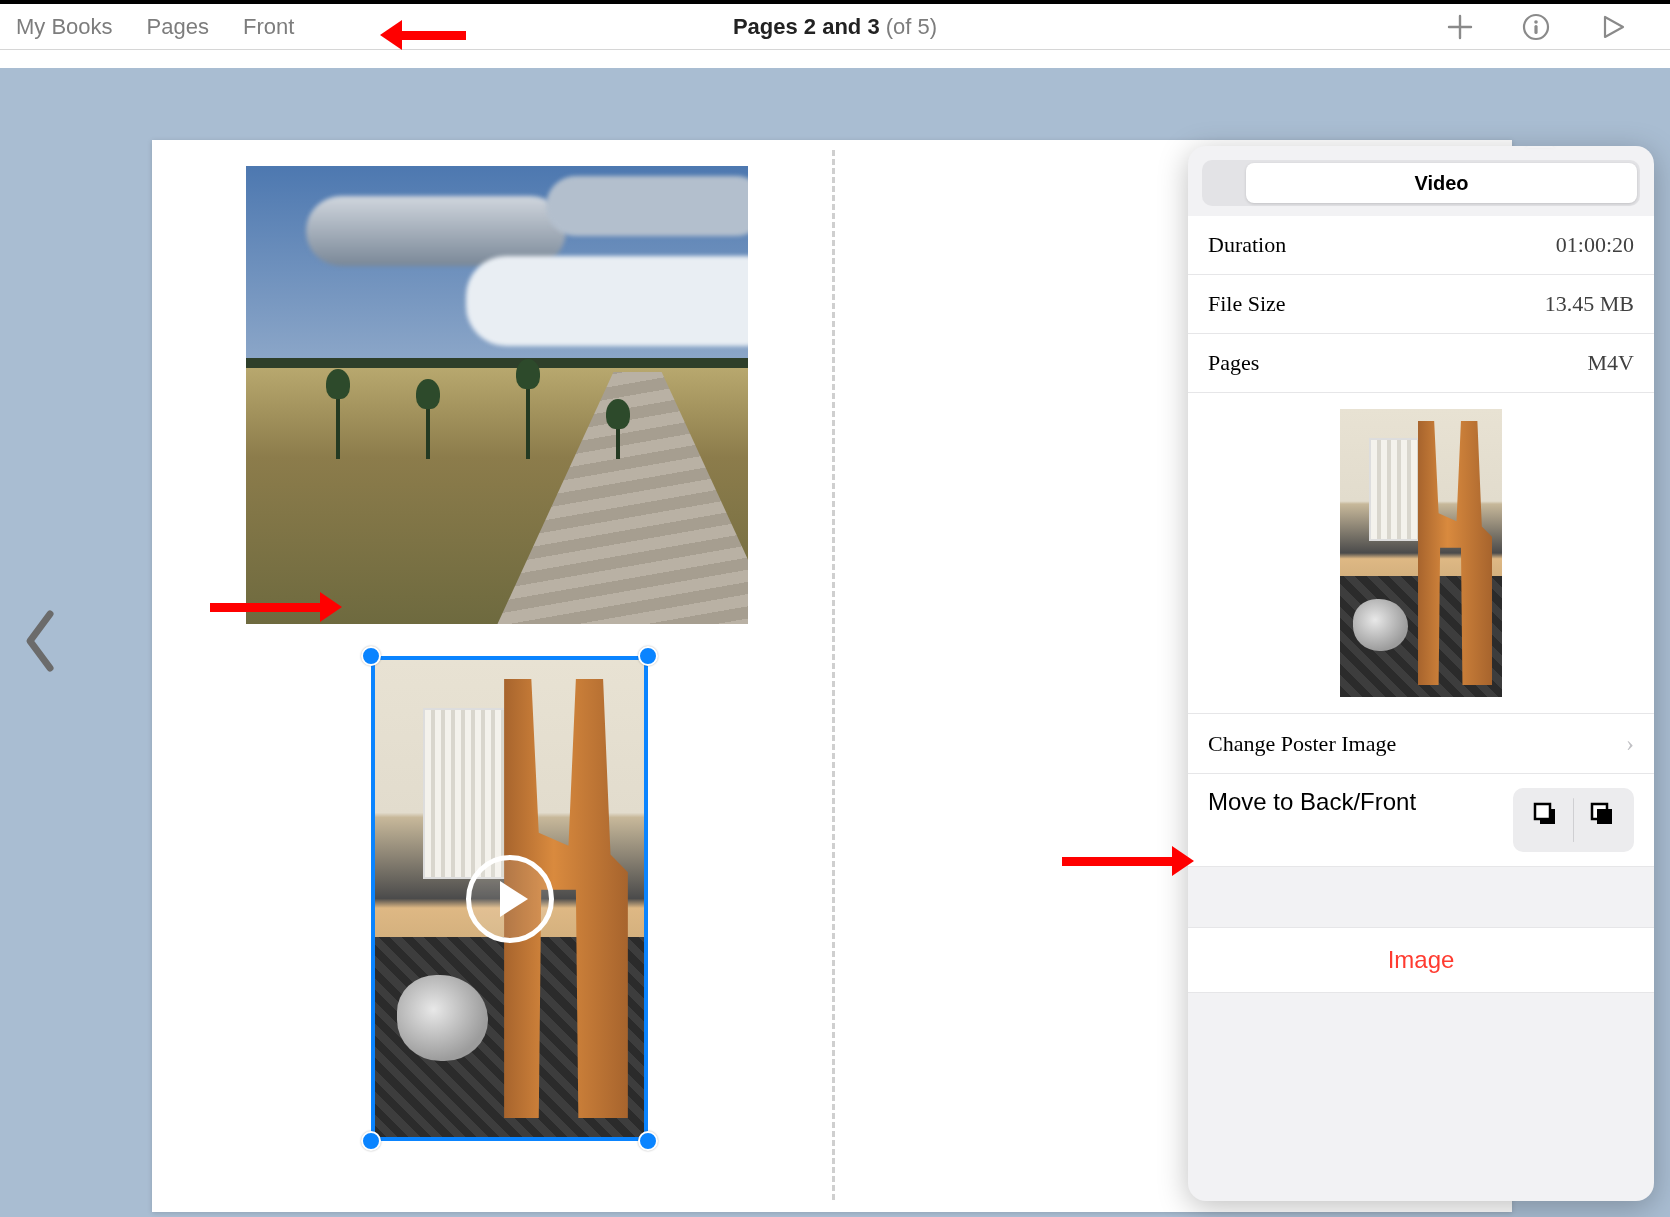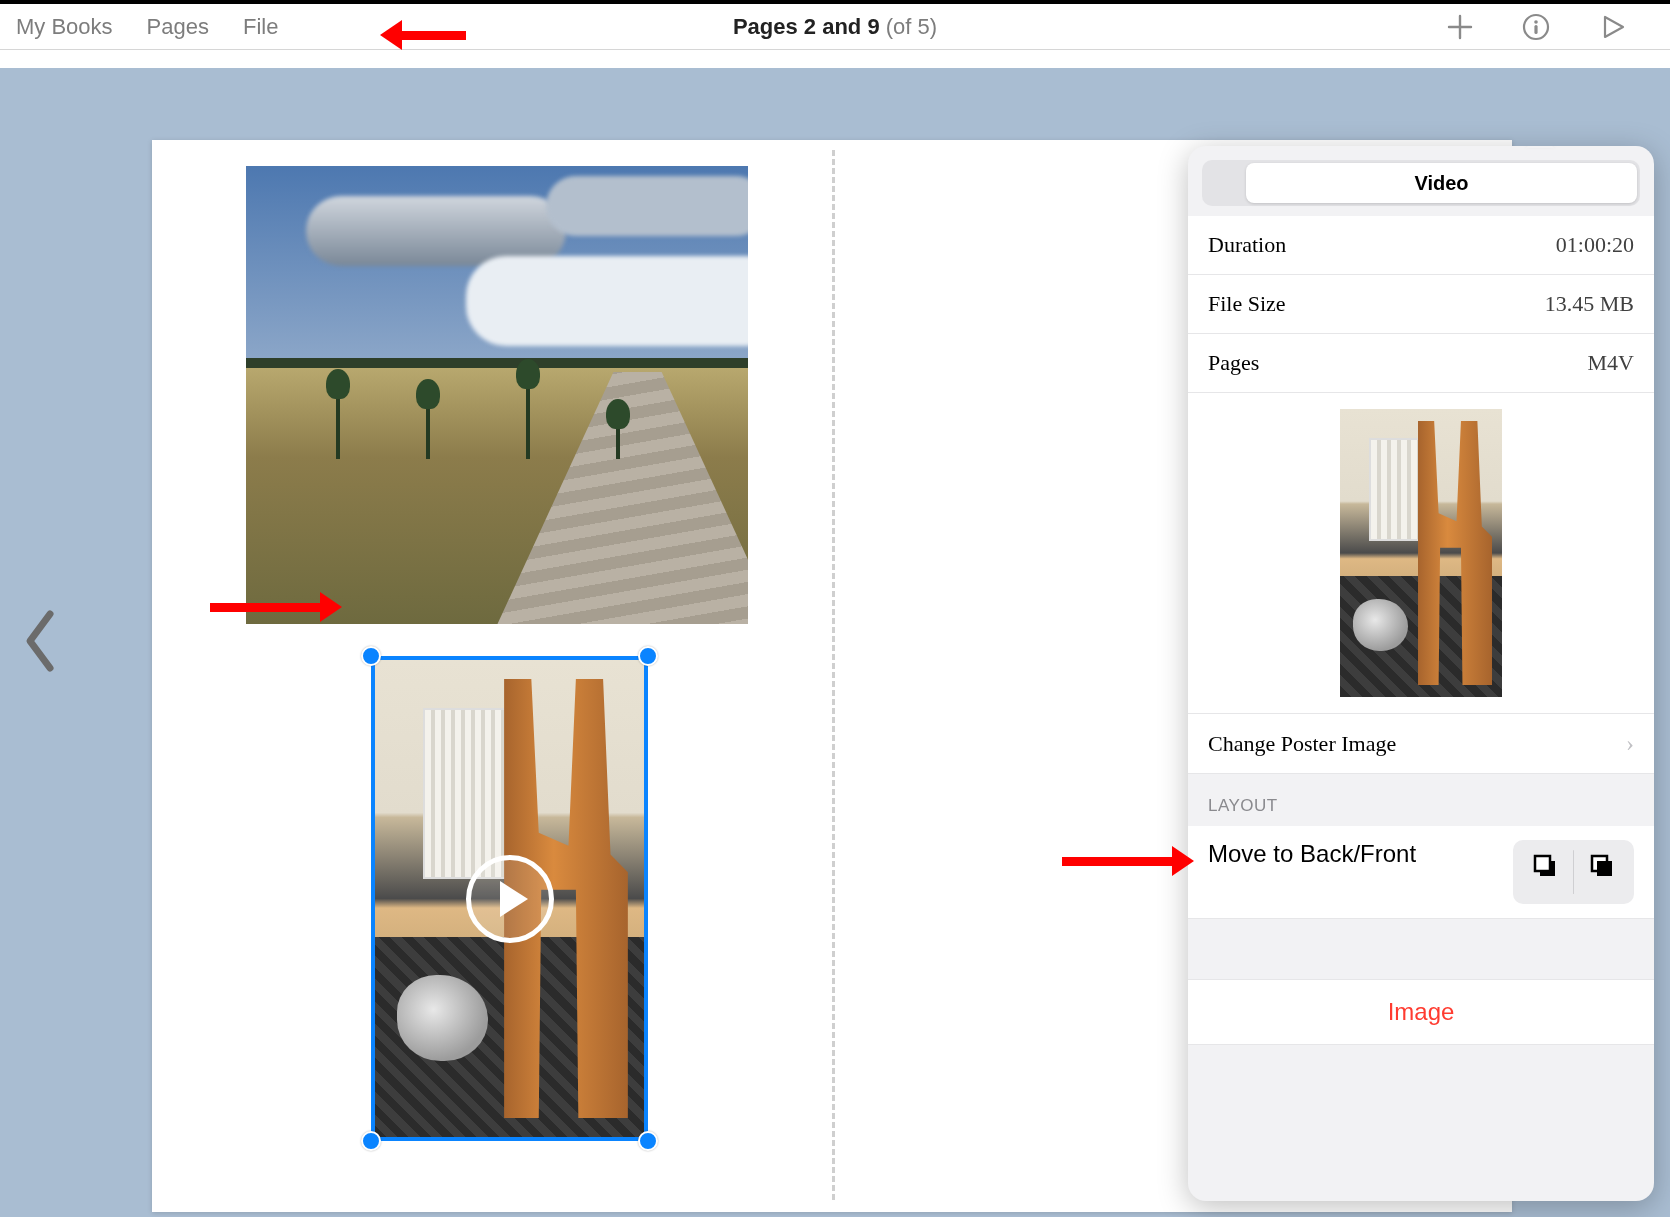--- a/index.html
+++ b/index.html
@@ -71,24 +71,24 @@
 </style>
 </head>
 <body>
 
 <div class="black-bar"></div>
 
 <div class="toolbar">
   <div class="left">
     <span>My Books</span>
     <span>Pages</span>
-    <span>File</span>
+    <span>Front</span>
   </div>
   <div class="center">
-    <b>Pages 2 and 9</b><span> (of 5)</span>
+    <b>Pages 2 and 3</b><span> (of 5)</span>
   </div>
   <div class="right">
     <div class="ticon">
       <svg width="30" height="30" viewBox="0 0 30 30">
           <path d="M15 4v22M4 15h22" stroke="#8a8a8a" stroke-width="2.4" stroke-linecap="round"></path>
         </svg>
     </div>
     <div class="ticon">
       <svg width="30" height="30" viewBox="0 0 30 30">
           <circle cx="15" cy="15" r="12" fill="none" stroke="#8a8a8a" stroke-width="2.2"></circle>
@@ -180,21 +180,20 @@
           <div class="chair"></div>
           <div class="pet"></div>
         </div>
       </div>
       <div class="row link">
         <span>Change Poster Image</span>
         <span class="chev">›</span>
       </div>
     </div>
 
-    <div class="group-label">LAYOUT</div>
     <div class="layout-row">
       <span>Move to Back/Front</span>
       <div class="layer-btns">
         <div>
           <svg width="28" height="28" viewBox="0 0 28 28">
               <rect x="9" y="9" width="15" height="15" fill="#000"></rect>
               <rect x="4" y="4" width="15" height="15" fill="#fff" stroke="#000" stroke-width="2.5"></rect>
             </svg>
         </div>
         <div class="sep"></div>

